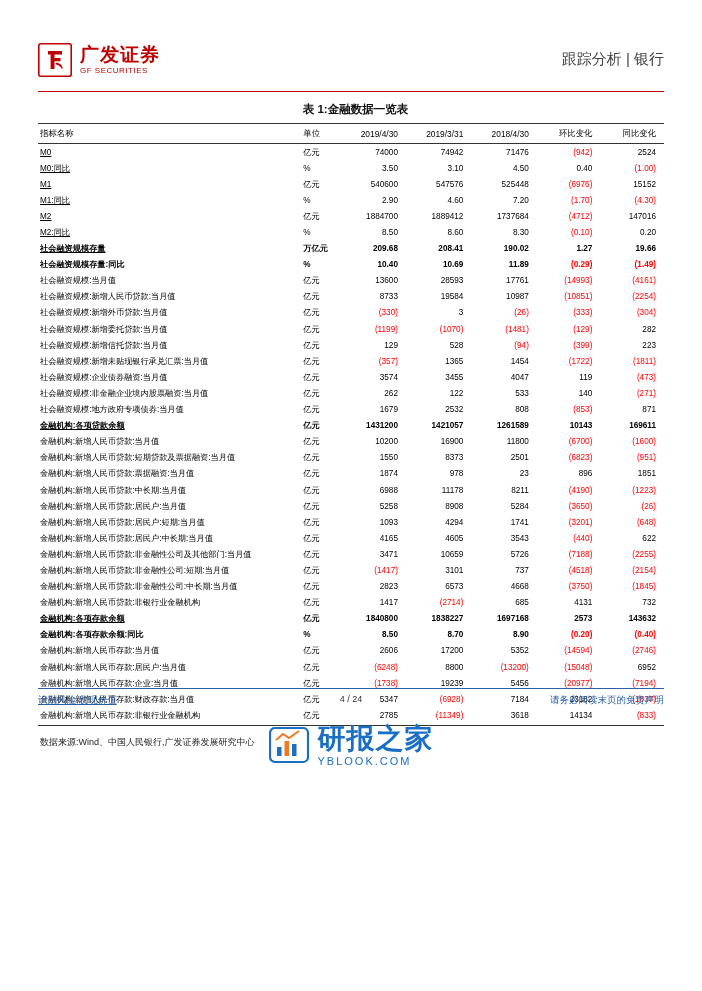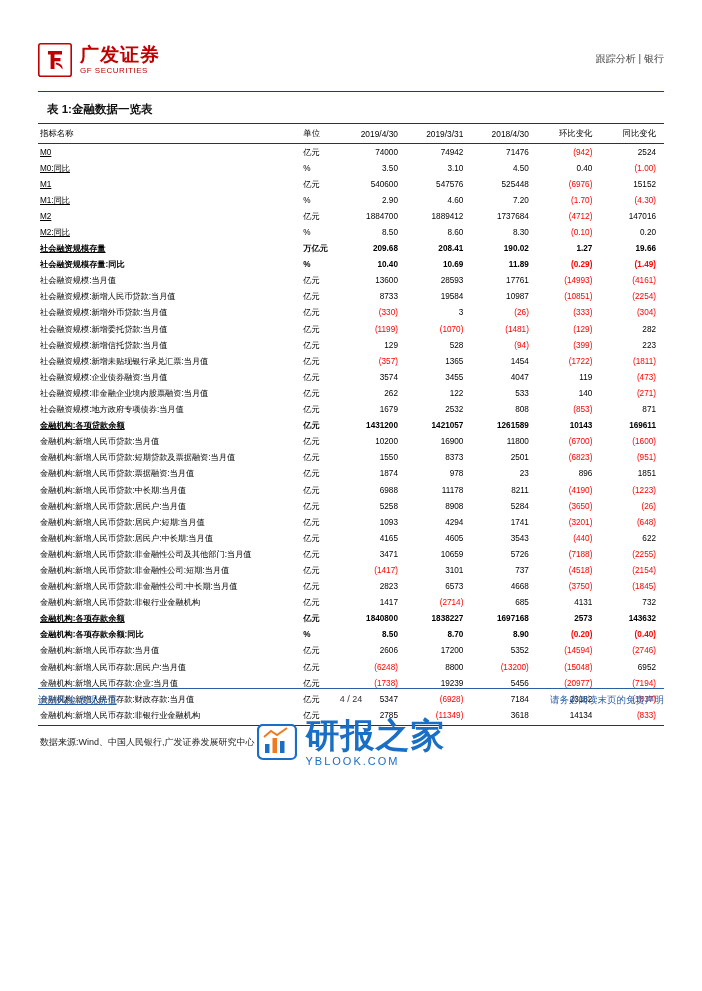--- a/index.html
+++ b/index.html
@@ -54,37 +54,38 @@
   }
   .logo-en {
     font-family: Liberation Sans, sans-serif;
     font-size: 8px;
     color: #c00000;
     letter-spacing: 0.5px;
     margin-top: 2px;
   }
   .header-right {
     font-family: "Liberation Sans", sans-serif;
-    font-size: 10px;
+    font-size: 15px;
     color: #444;
     padding-bottom: 2px;
   }
   .header-rule {
     border: none;
     border-top: 1.6px solid #c00000;
     margin: 5px 0 0 0;
   }
 
   
   .table-caption {
     font-family: "Liberation Sans", sans-serif;
     font-size: 11.5px;
     font-weight: bold;
     color: #111;
     margin: 10px 0 6px 9px;
+    text-align: center;
   }
 
   
   table.fin {
     width: 100%;
     border-collapse: collapse;
     font-family: "Liberation Sans", sans-serif;
     font-size: 8.2px;
     color: #000;
   }
@@ -172,21 +173,21 @@
   .brand-icon {
     width: 40px;
     height: 38px;
     position: relative;
   }
   .brand-text {
     line-height: 1.0;
   }
   .brand-cn {
     font-family: "Liberation Serif", serif;
-    font-size: 34px;
+    font-size: 28px;
     font-weight: bold;
     color: #1a6fc4;
     letter-spacing: 1px;
   }
   .brand-en {
     font-family: "Liberation Sans", sans-serif;
     font-size: 11px;
     color: #1a6fc4;
     letter-spacing: 2px;
     margin-top: 3px;

